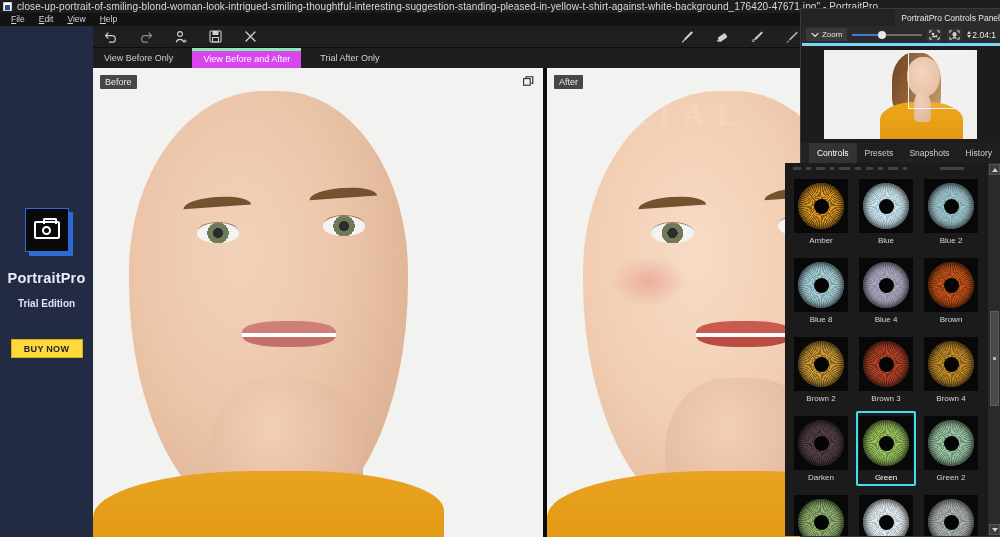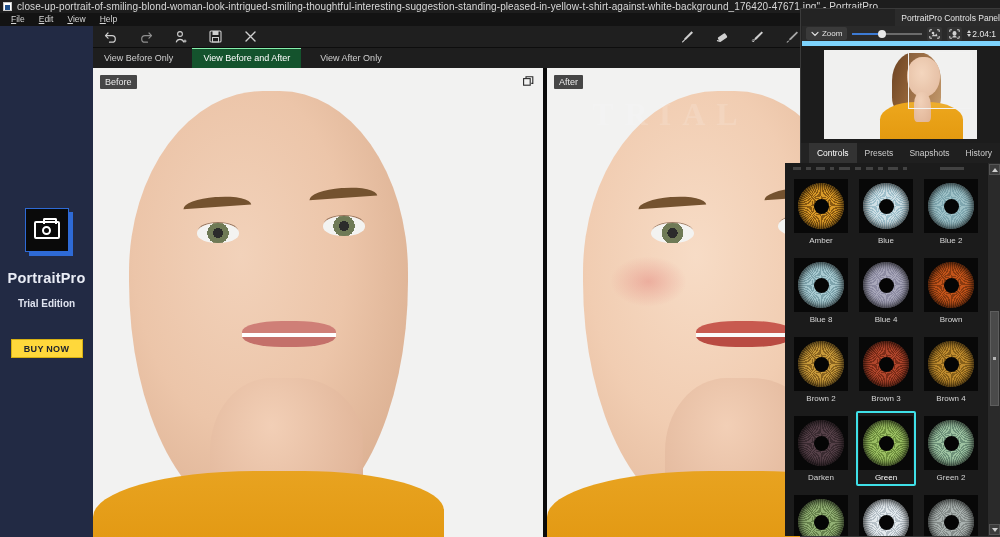--- a/index.html
+++ b/index.html
@@ -101,21 +101,21 @@
   .viewtabs {
     position: absolute; left: 93px; top: 48px; width: 907px; height: 20px;
     background: #1e1e1e; display: flex; align-items: stretch; gap: 8px;
   }
   .vtab {
     font-size: 9px; color: #cfcfcf; padding: 0 11px;
     display: flex; align-items: center; cursor: pointer;
     border-bottom: 1px solid transparent;
   }
   .vtab.active {
-    background: #14532d; color: #ffffff; border-top: 1px solid #86efac;
+    background: #d946ef; color: #ffffff; border-top: 3px solid #86efac;
   }
 
   
   .panes {
     position: absolute; left: 93px; top: 68px; width: 907px; height: 469px;
     display: flex; background: #000;
   }
   .pane { position: relative; overflow: hidden; }
   .pane-before { width: 450px; height: 469px; }
   .pane-gap { width: 4px; background: #0b0b0b; }
@@ -193,21 +193,21 @@
     position: absolute; left: 800px; top: 8px; width: 200px; height: 529px;
     background: #232323; border: 1px solid #3a3a3a; border-right: none;
     display: flex; flex-direction: column; align-items: flex-end;
   }
   .cp-title {
     height: 17px; background: #2b2b2b; color: #e6e6e6; font-size: 8.5px;
     display: flex; align-items: center; padding-left: 6px; flex: none;
   }
   .cp-zoombar {
     height: 20px; background: #2a2a2a; display: flex; align-items: center;
-    gap: 5px; padding: 0 4px; flex: none; border-bottom: 5px solid #7dd3fc;
+    gap: 5px; padding: 0 4px; flex: none; border-bottom: 3px solid #7dd3fc;
   }
   .zoom-btn {
     display: flex; align-items: center; gap: 3px; background: #3a3a3a;
     border-radius: 2px; padding: 2px 5px; cursor: pointer;
   }
   .zoom-btn span { color: #e2e2e2; font-size: 8px; }
   .slider { position: relative; width: 70px; height: 12px; cursor: pointer; }
   .slider-track {
     position: absolute; top: 5px; left: 0; width: 100%; height: 2px;
     background: #6b6b6b;
@@ -439,21 +439,21 @@
             <path d="M11.8 2.6 L13 3.8 L6 10.8 L4 11.6 L4.6 9.6 Z" fill="#a8a8a8"></path>
             <path d="M3.4 12.2 L2.2 13.2" stroke="#a8a8a8" stroke-width="1.1" stroke-linecap="round"></path>
           </svg>
       </div>
     </div>
   </div>
 
   <div class="viewtabs">
     <div class="vtab">View Before Only</div>
     <div class="vtab active">View Before and After</div>
-    <div class="vtab">View After Only</div>
+    <div class="vtab">Trial After Only</div>
   </div>
 
   <div class="panes">
     <div class="pane pane-before">
       <div class="bg-white"></div>
       <div class="hair-left2"></div>
       <div class="face"></div>
       <div class="brow l"></div>
       <div class="brow r"></div>
       <div class="eye l"></div>

